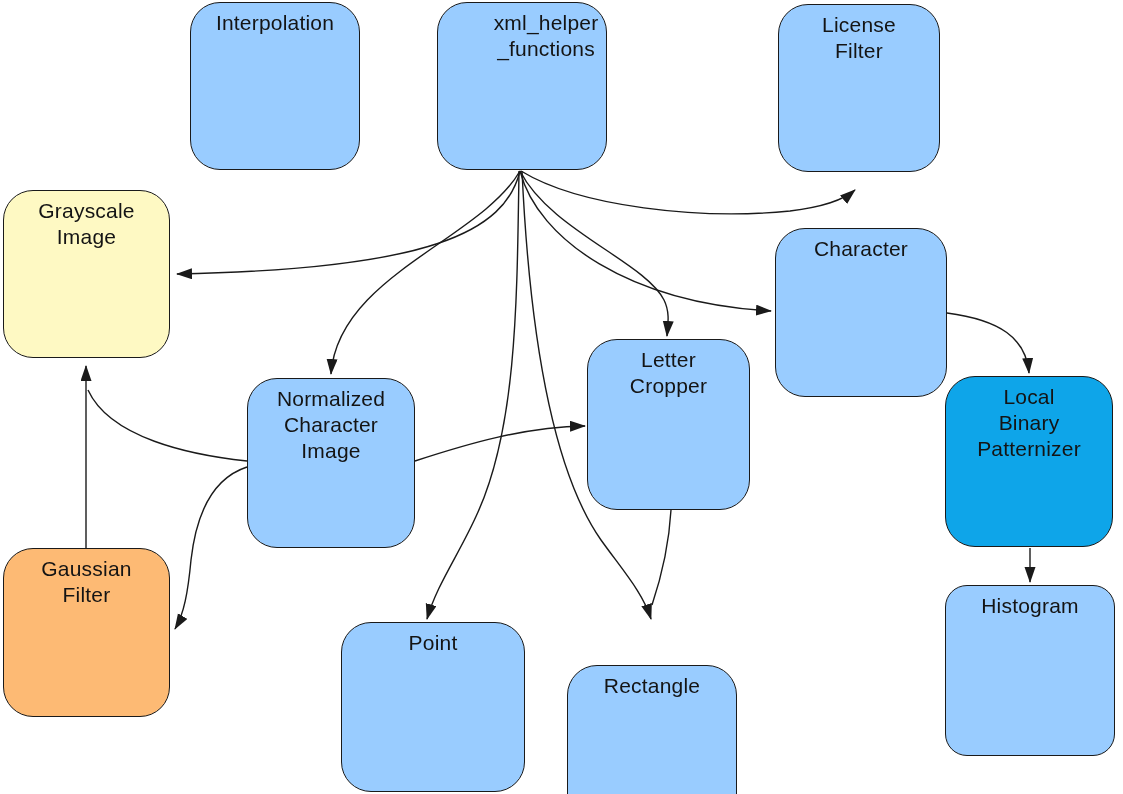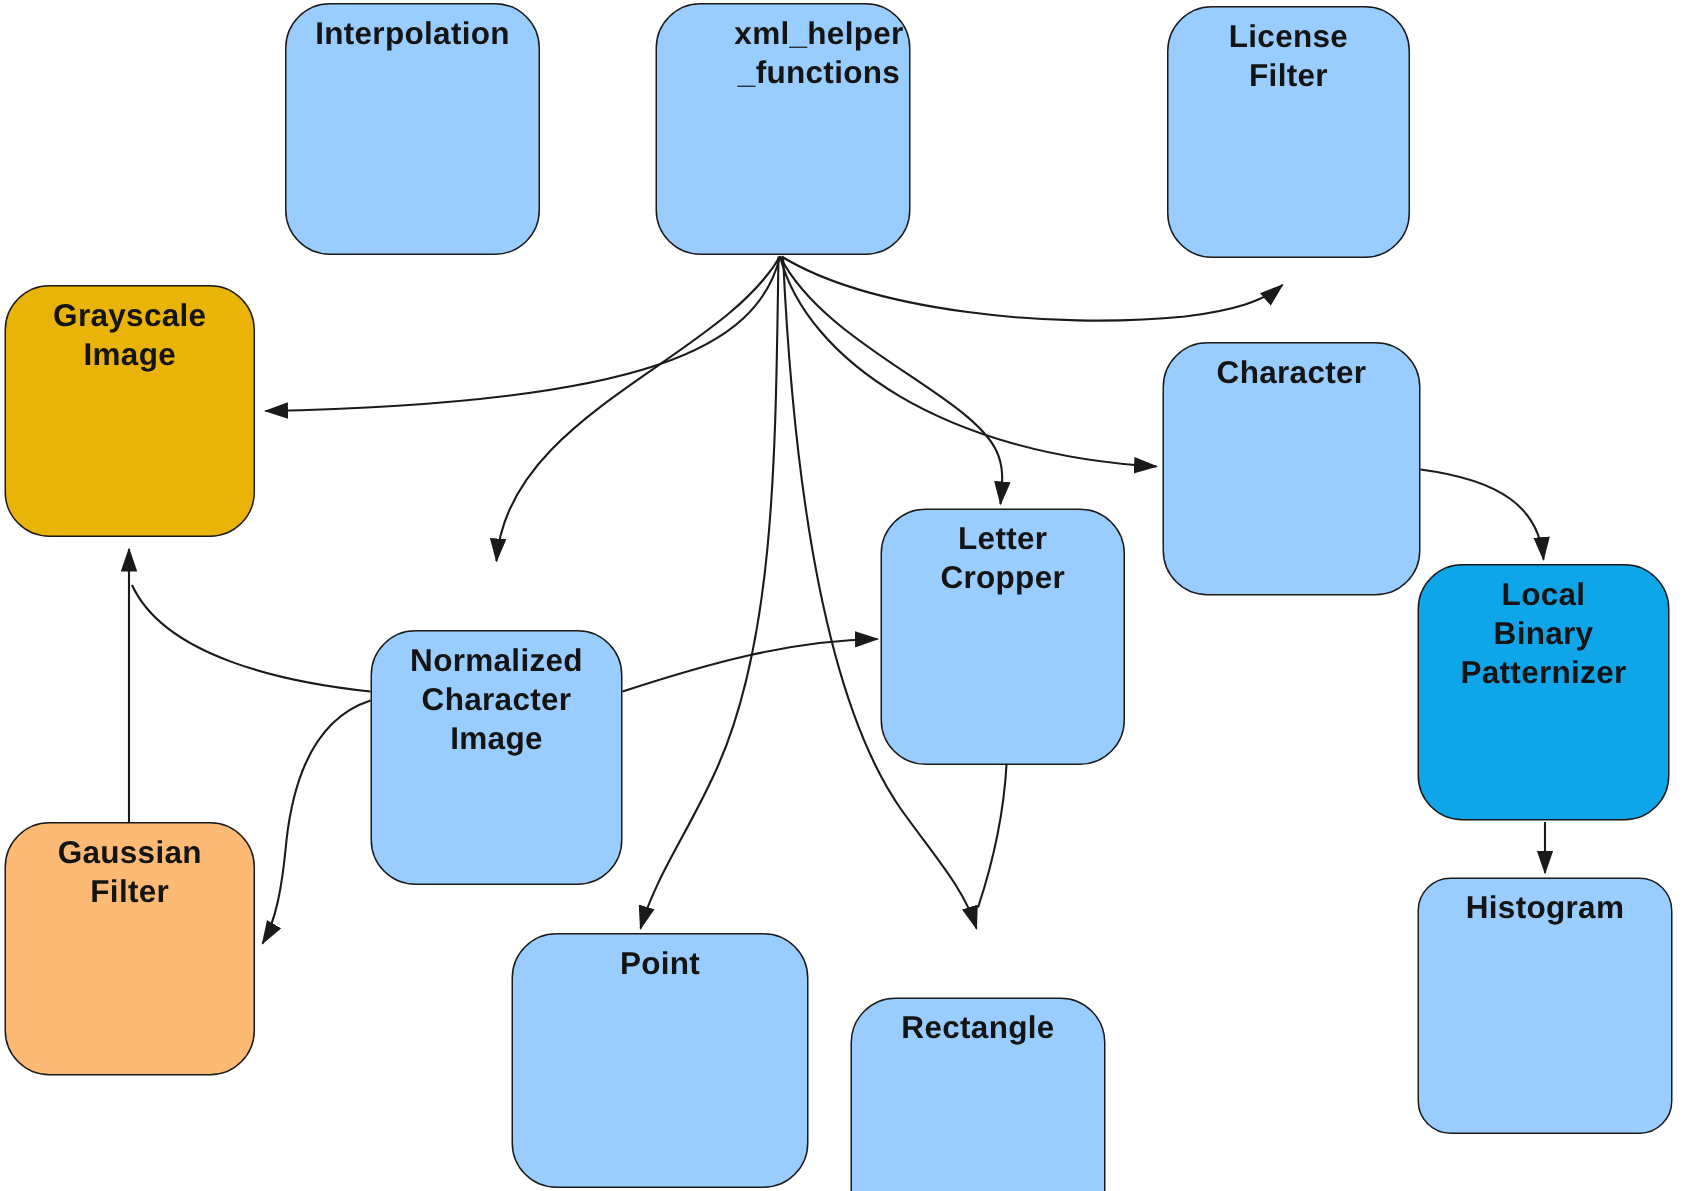--- a/index.html
+++ b/index.html
@@ -3,21 +3,20 @@
 <meta charset="utf-8">
 <style>
   html, body { margin: 0; padding: 0; background: #ffffff; }
   #canvas {
     position: relative;
     width: 1123px;
     height: 794px;
     overflow: hidden;
     background: #ffffff;
     font-family: "Liberation Sans", sans-serif;
-    font-weight: bold;
   }
   #edges {
     position: absolute;
     left: 0; top: 0;
     width: 1123px;
     height: 794px;
   }
   .node {
     position: absolute;
     box-sizing: border-box;
@@ -72,41 +71,41 @@
         <div class="label">Interpolation</div>
       </div>
       <div class="node" style="left: 437px; top: 2px; width: 170px; height: 168px; background: rgb(153, 204, 255); border-color: rgb(26, 26, 26); padding-left: 48px;">
         <div class="label">xml_helper
 _functions</div>
       </div>
       <div class="node" style="left: 778px; top: 4px; width: 162px; height: 168px; background: rgb(153, 204, 255); border-color: rgb(26, 26, 26);">
         <div class="label">License
 Filter</div>
       </div>
-      <div class="node" style="left: 3px; top: 190px; width: 167px; height: 168px; background: #eab308; border-color: rgb(26, 26, 26);">
+      <div class="node" style="left: 3px; top: 190px; width: 167px; height: 168px; background: #fef9c3; border-color: rgb(26, 26, 26);">
         <div class="label">Grayscale
 Image</div>
       </div>
       <div class="node" style="left: 775px; top: 228px; width: 172px; height: 169px; background: rgb(153, 204, 255); border-color: rgb(26, 26, 26);">
         <div class="label">Character</div>
       </div>
-      <div class="node" style="left: 247px; top: 378px; width: 168px; height: 170px; background: rgb(153, 204, 255); border-color: rgb(26, 26, 26); margin-top: 42px;">
+      <div class="node" style="left: 247px; top: 378px; width: 168px; height: 170px; background: rgb(153, 204, 255); border-color: rgb(26, 26, 26);">
         <div class="label">Normalized
 Character
 Image</div>
       </div>
       <div class="node" style="left: 587px; top: 339px; width: 163px; height: 171px; background: rgb(153, 204, 255); border-color: rgb(26, 26, 26);">
         <div class="label">Letter
 Cropper</div>
       </div>
       <div class="node" style="left: 3px; top: 548px; width: 167px; height: 169px; background: #fdba74; border-color: rgb(26, 26, 26);">
         <div class="label">Gaussian
 Filter</div>
       </div>
-      <div class="node" style="left: 341px; top: 622px; width: 198px; height: 170px; background: rgb(153, 204, 255); border-color: rgb(26, 26, 26);">
+      <div class="node" style="left: 341px; top: 622px; width: 184px; height: 170px; background: rgb(153, 204, 255); border-color: rgb(26, 26, 26);">
         <div class="label">Point</div>
       </div>
       <div class="node" style="left: 567px; top: 622px; width: 170px; height: 170px; background: rgb(153, 204, 255); border-color: rgb(26, 26, 26); margin-top: 43px;">
         <div class="label">Rectangle</div>
       </div>
       <div class="node" style="left: 945px; top: 376px; width: 168px; height: 171px; background: #0ea5e9; border-color: rgb(26, 26, 26);">
         <div class="label">Local
 Binary
 Patternizer</div>
       </div>

